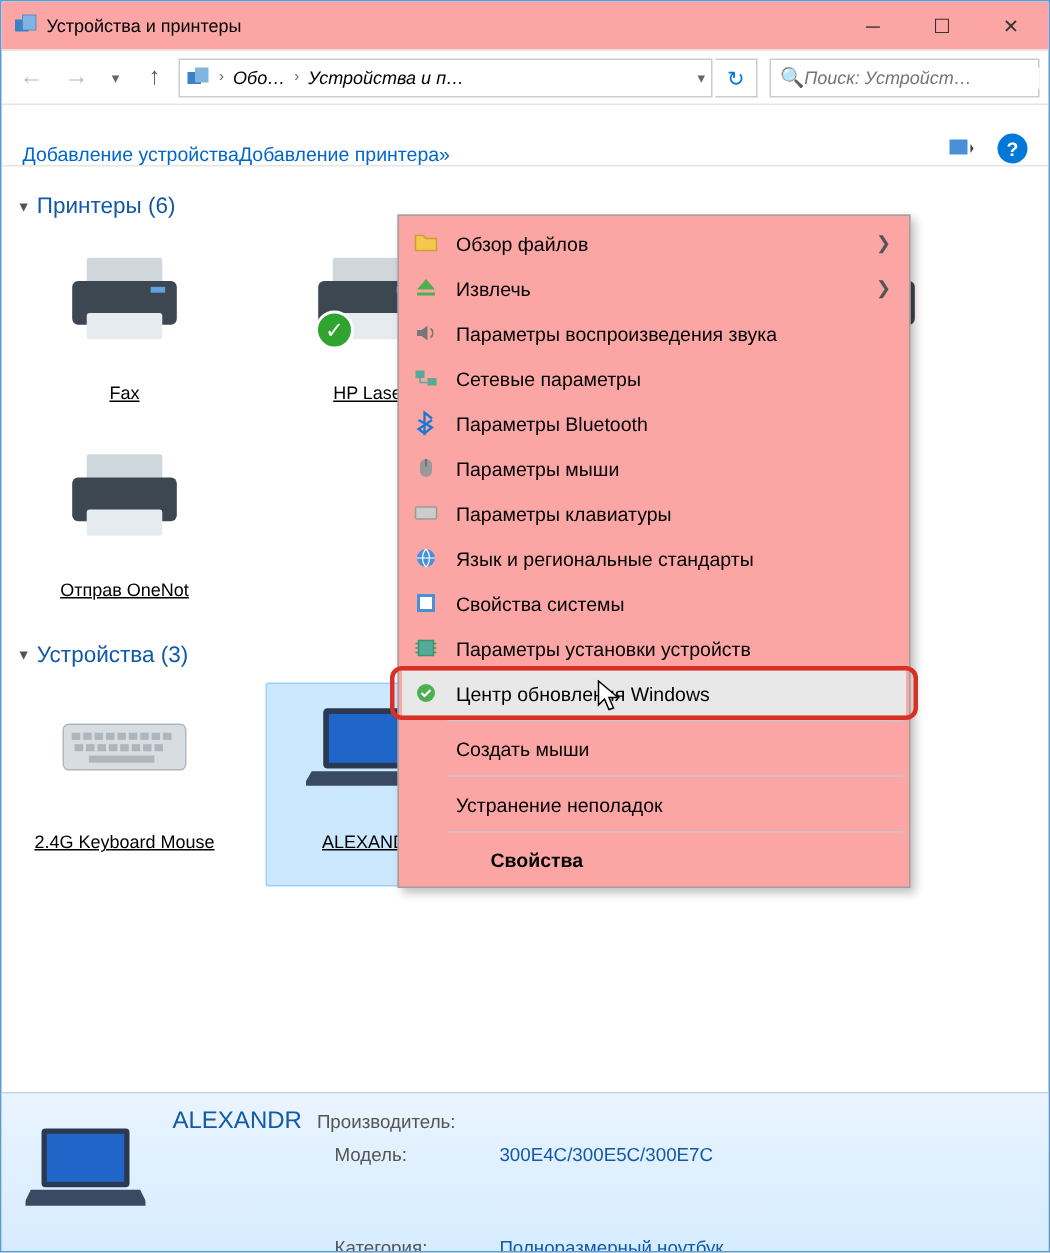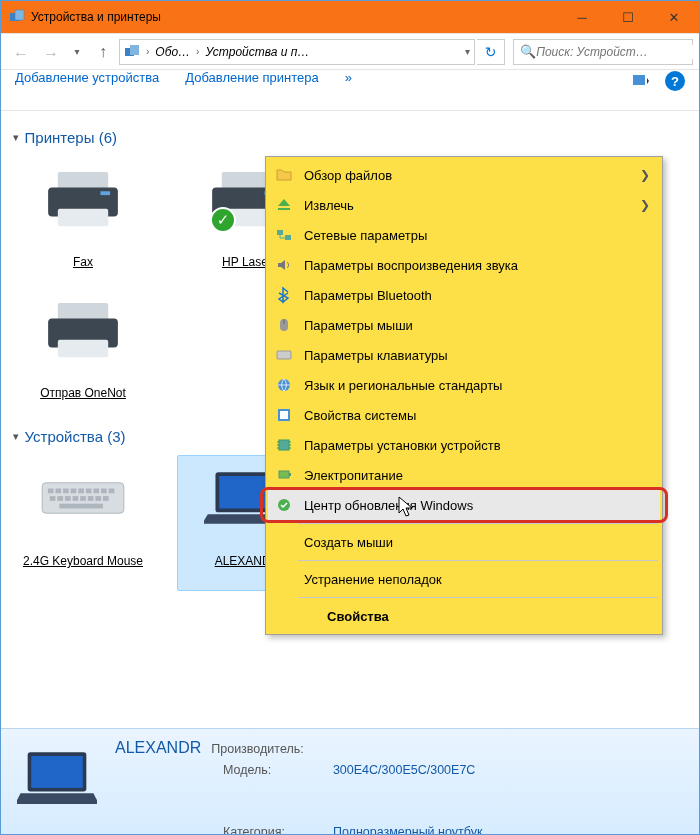--- a/index.html
+++ b/index.html
@@ -1,39 +1,39 @@
 <!DOCTYPE html>
 <html><head>
 <meta charset="utf-8">
 <style>
 * { box-sizing: border-box; margin: 0; padding: 0; font-family: "Segoe UI", Tahoma, sans-serif; }
 body { width: 700px; height: 835px; background: #fff; position: relative; overflow: hidden; border: 1px solid #5b9bd5; }
 
 
-.titlebar { height: 32px; display: flex; align-items: center; padding: 0 2px 0 8px; background: #f97316; justify-content: center; }
+.titlebar { height: 32px; display: flex; align-items: center; padding: 0 2px 0 8px; background: #fca5a5; justify-content: center; }
 .titlebar .title-icon { width: 16px; height: 16px; margin-right: 6px; }
 .titlebar .title-text { flex: 1; font-size: 12px; color: #000; }
 .titlebar .winbtn { width: 46px; height: 30px; display: flex; align-items: center; justify-content: center; font-size: 13px; color: #333; }
 
 
 .navbar { height: 36px; display: flex; align-items: center; padding: 0 6px; gap: 2px; border-top: 1px solid #e5e5e5; }
 .nav-arrow { width: 28px; height: 28px; display: flex; align-items: center; justify-content: center; color: #606060; font-size: 16px; border-radius: 2px; }
 .nav-arrow.disabled { color: #bbb; }
 .breadcrumb-box { flex: 1; height: 26px; border: 1px solid #ccc; display: flex; align-items: center; padding: 0 4px; background: #fff; gap: 2px; font-size: 12px; overflow: hidden; }
 .breadcrumb-box .bc-icon { width: 16px; height: 16px; }
 .breadcrumb-box .bc-sep { color: #666; font-size: 10px; padding: 0 4px; }
 .breadcrumb-box .bc-seg { white-space: nowrap; overflow: hidden; text-overflow: ellipsis; font-style: italic; }
 .nav-hist { width: 20px; text-align: center; color: #666; font-size: 10px; }
 .nav-refresh { width: 28px; height: 26px; border: 1px solid #ccc; border-left: none; display: flex; align-items: center; justify-content: center; color: #0078d7; font-size: 14px; }
 .search-box { width: 180px; height: 26px; border: 1px solid #ccc; margin-left: 6px; display: flex; align-items: center; padding: 0 6px; background: #fff; }
 .search-box input { border: none; outline: none; flex: 1; font-size: 12px; color: #666; font-style: italic; }
 .search-box .search-icon { color: #0078d7; font-size: 13px; }
 
 
-.toolbar { height: 42px; display: flex; align-items: flex-start; padding: 0 14px; gap: 26px; border-top: 1px solid #e5e5e5; border-bottom: 1px solid #e5e5e5; font-size: 13px; color: #0066cc; }
+.toolbar { height: 42px; display: flex; align-items: flex-end; padding: 0 14px; border-top: 1px solid #e5e5e5; border-bottom: 1px solid #e5e5e5; font-size: 13px; color: #0066cc; }
 .toolbar .tool-link { cursor: pointer; }
 .toolbar .tool-more { color: #0066cc; }
 .toolbar .tool-right { margin-left: auto; display: flex; align-items: center; gap: 10px; }
 .toolbar .view-icon { width: 28px; height: 22px; display: flex; align-items: center; justify-content: center; border: 1px solid transparent;}
 .toolbar .help-icon { width: 20px; height: 20px; border-radius: 50%; background: #0078d7; color: #fff; display: flex; align-items: center; justify-content: center; font-size: 13px; font-weight: bold; }
 
 
 .content { padding: 10px 12px 0 12px; }
 .group-header { display: flex; align-items: center; gap: 6px; font-size: 15px; color: #1259a7; margin: 8px 0 10px 0; }
 .group-header .chev { color: #555; font-size: 11px; }
@@ -44,21 +44,21 @@
 .item .label { font-size: 12px; text-align: center; margin-top: 20px; line-height: 1.25; text-decoration: underline; }
 
 
 .printer-svg { width: 78px; height: 62px; }
 .laptop-svg { width: 86px; height: 60px; }
 .keyboard-svg { width: 86px; height: 38px; }
 .monitor-svg { width: 70px; height: 58px; }
 .check-badge { position: absolute; left: 8px; bottom: 2px; width: 26px; height: 26px; border-radius: 50%; background: #2fa52f; border: 2px solid #fff; display: flex; align-items: center; justify-content: center; color: #fff; font-size: 15px; }
 
 
-.context-menu { position: absolute; left: 264px; top: 155px; width: 398px; background: #fde047; border: 1px solid #a0a0a0; box-shadow: 3px 3px 6px rgba(0,0,0,.25); padding: 3px 2px; font-size: 13px; z-index: 50; }
+.context-menu { position: absolute; left: 264px; top: 142px; width: 342px; background: #fca5a5; border: 1px solid #a0a0a0; box-shadow: 3px 3px 6px rgba(0,0,0,.25); padding: 3px 2px; font-size: 13px; z-index: 50; }
 .context-menu .cm-item { height: 30px; display: flex; align-items: center; padding: 0 10px 0 6px; gap: 10px; position: relative; }
 .context-menu .cm-icon { width: 20px; height: 20px; display: flex; align-items: center; justify-content: center; font-size: 14px; }
 .context-menu .cm-label { flex: 1; white-space: nowrap; }
 .context-menu .cm-arrow { color: #555; font-size: 12px; }
 .context-menu .cm-sep { height: 1px; background: #c8c8c8; margin: 3px 2px 3px 30px; }
 .context-menu .cm-item.highlighted { background: #e8e8e8; }
 .context-menu .cm-item.bold .cm-label { font-weight: bold; margin-left: 23px; }
 .red-box { position: absolute; border: 3px solid #d93025; border-radius: 8px; left: -8px; right: -8px; height: 36px; pointer-events: none; }
 
 
@@ -261,35 +261,35 @@
           <path d="M9 3l6 7H3z" fill="#4caf50"></path>
           <rect x="3" y="12" width="12" height="2" fill="#4caf50"></rect>
         </svg>
       </span>
       <span class="cm-label">Извлечь</span>
       <span class="cm-arrow">❯</span>
     </div>
     <div class="cm-item">
       <span class="cm-icon">
         <svg class="svg-i" viewBox="0 0 18 18">
+          <path d="M3 7h3l4-3v10l-4-3H3z" fill="#777"></path>
+          <path d="M12 6c2 1 2 5 0 6" stroke="#777" fill="none"></path>
+        </svg>
+      </span>
+      <span class="cm-label">Параметры воспроизведения звука</span>
+    </div>
+    <div class="cm-item">
+      <span class="cm-icon">
+        <svg class="svg-i" viewBox="0 0 18 18">
           <rect x="2" y="4" width="6" height="5" fill="#5a9"></rect>
           <rect x="10" y="9" width="6" height="5" fill="#5a9"></rect>
           <path d="M5 9v3h5" stroke="#5a9" fill="none"></path>
         </svg>
       </span>
       <span class="cm-label">Сетевые параметры</span>
-    </div>
-    <div class="cm-item">
-      <span class="cm-icon">
-        <svg class="svg-i" viewBox="0 0 18 18">
-          <path d="M3 7h3l4-3v10l-4-3H3z" fill="#777"></path>
-          <path d="M12 6c2 1 2 5 0 6" stroke="#777" fill="none"></path>
-        </svg>
-      </span>
-      <span class="cm-label">Параметры воспроизведения звука</span>
     </div>
     <div class="cm-item">
       <span class="cm-icon">
         <svg class="svg-i" viewBox="0 0 18 18">
           <path d="M8 2v14l5-4-9-5m9-1l-5-4 0 14-4-3 9-6" stroke="#1976d2" fill="none" stroke-width="1.5"></path>
         </svg>
       </span>
       <span class="cm-label">Параметры Bluetooth</span>
     </div>
     <div class="cm-item">
@@ -336,29 +336,20 @@
             <line x1="4" y1="9" x2="2" y2="9"></line>
             <line x1="4" y1="12" x2="2" y2="12"></line>
             <line x1="14" y1="6" x2="16" y2="6"></line>
             <line x1="14" y1="9" x2="16" y2="9"></line>
             <line x1="14" y1="12" x2="16" y2="12"></line>
           </g>
         </svg>
       </span>
       <span class="cm-label">Параметры установки устройств</span>
     </div>
-    <div class="cm-item">
-      <span class="cm-icon">
-        <svg class="svg-i" viewBox="0 0 18 18">
-          <rect x="4" y="5" width="10" height="7" fill="#7b5" stroke="#596"></rect>
-          <rect x="14" y="7" width="2" height="3" fill="#596"></rect>
-        </svg>
-      </span>
-      <span class="cm-label">Электропитание</span>
-    </div>
     <div class="cm-item highlighted" style="position: relative;">
       <span class="cm-icon">
         <svg class="svg-i" viewBox="0 0 18 18">
           <circle cx="9" cy="9" r="6" fill="#4caf50"></circle>
           <path d="M6 9l2 2 4-4" stroke="#fff" fill="none" stroke-width="1.5"></path>
         </svg>
       </span>
       <span class="cm-label">Центр обновления Windows</span>
       <div class="red-box" style="top: -3px;"></div>
       <div style="position: absolute; left: 130px; top: 6px; pointer-events: none; z-index: 60;"><svg width="16" height="22" viewBox="0 0 16 22">

